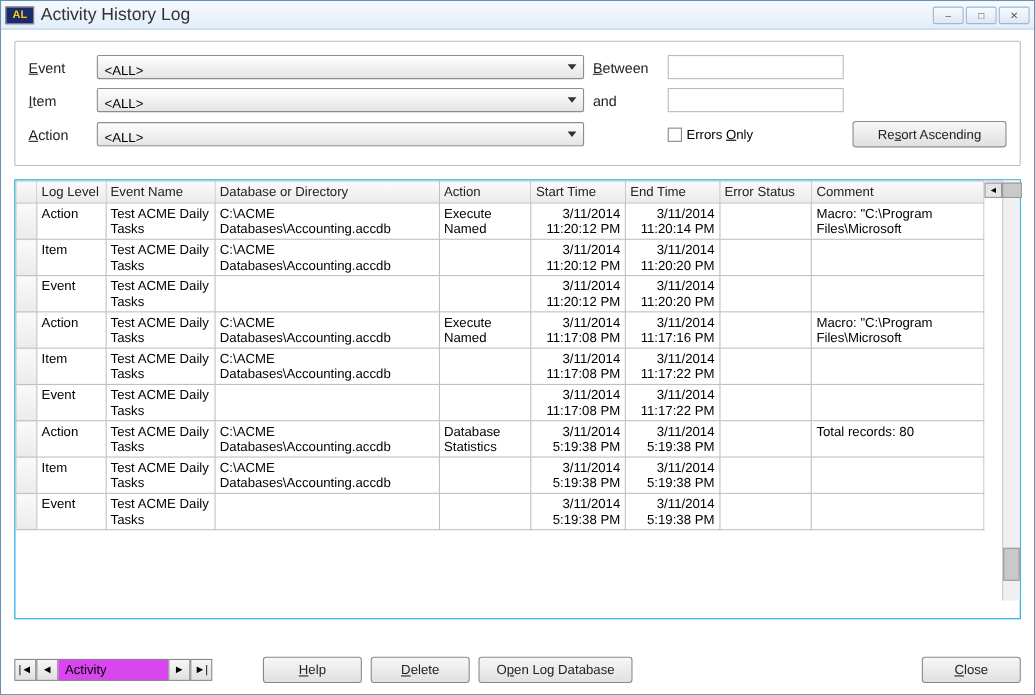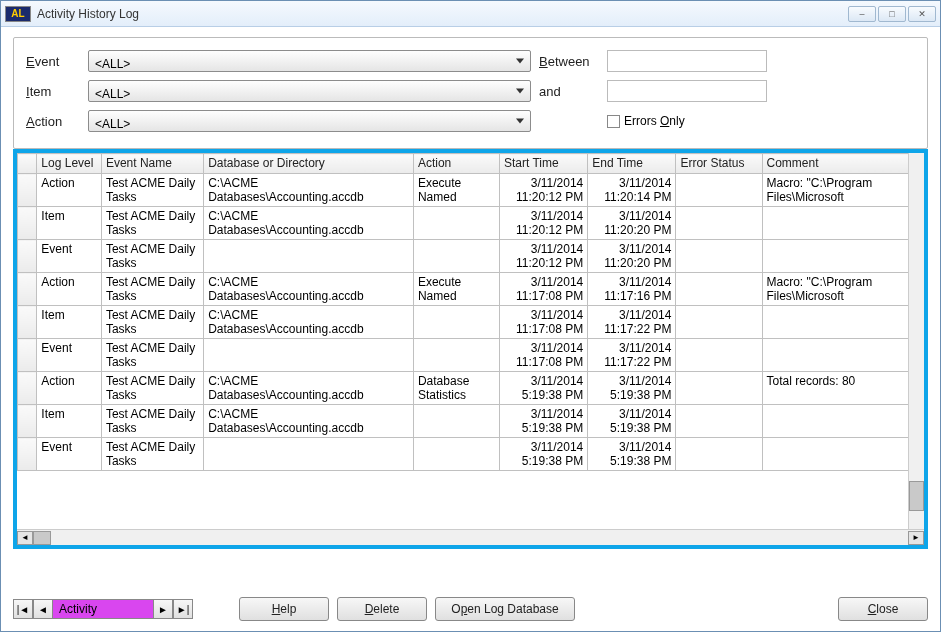--- a/index.html
+++ b/index.html
@@ -22,21 +22,21 @@
   border-bottom: 1px solid #b8cee6;
 }
 .app-icon {
   width: 26px; height: 16px;
   background: #1a2a6c;
   margin-right: 6px;
   display: flex; align-items: center; justify-content: center;
   color: #ffcc00; font-weight: bold; font-size: 10px;
   border: 1px solid #888;
 }
-.title-text { flex: 1; font-size: 12px; color: #333; }
+.title-text { flex: 1; font-size: 16px; color: #333; }
 .winbtns { display: flex; gap: 2px; }
 .winbtn {
   width: 28px; height: 16px;
   border: 1px solid #a0b8d0;
   border-radius: 2px;
   background: linear-gradient(#f8fbfe,#dce8f5);
   display: flex; align-items: center; justify-content: center;
   font-size: 9px; color: #555;
   cursor: pointer;
 }
@@ -91,26 +91,27 @@
   border-radius:3px;
   background: linear-gradient(#f7f7f7,#e0e0e0);
   padding: 0 12px;
   display:inline-flex;align-items:center;justify-content:center;
   cursor:pointer;
   font-size:12px;
   color:#222;
 }
 
 .grid-container {
-  border: 4px solid #0ea5e9;
+  margin-top: 12px;
+  border: 1px solid #0ea5e9;
   height: 400px;
   position: relative;
   background:#fff;
   display:flex;
-  flex-direction:column;
+  flex-direction:row;
 }
 .grid-scroll { overflow:hidden; flex:1; }
 table.grid {
   border-collapse: collapse;
   width: 100%;
   font-size: 12px;
 }
 table.grid th, table.grid td {
   border: 1px solid #c0c0c0;
   padding: 2px 4px;
@@ -204,20 +205,21 @@
 
     <div class="filter-label"><u>A</u>ction</div>
     <div class="select">
         <span>&lt;ALL&gt;</span>
       </div>
     <div></div>
     <div class="chk-row">
       <div class="chk"></div>
       <span>Errors <u>O</u>nly</span>
     </div>
+    <div class="btn">Re<u>s</u>ort Ascending</div>
   </div>
 
   <div class="grid-container">
     <div class="grid-scroll">
     <table class="grid">
       <thead>
         <tr>
           <th class="rowhdr"></th>
           <th class="col-level">Log Level</th>
           <th class="col-event">Event Name</th>

